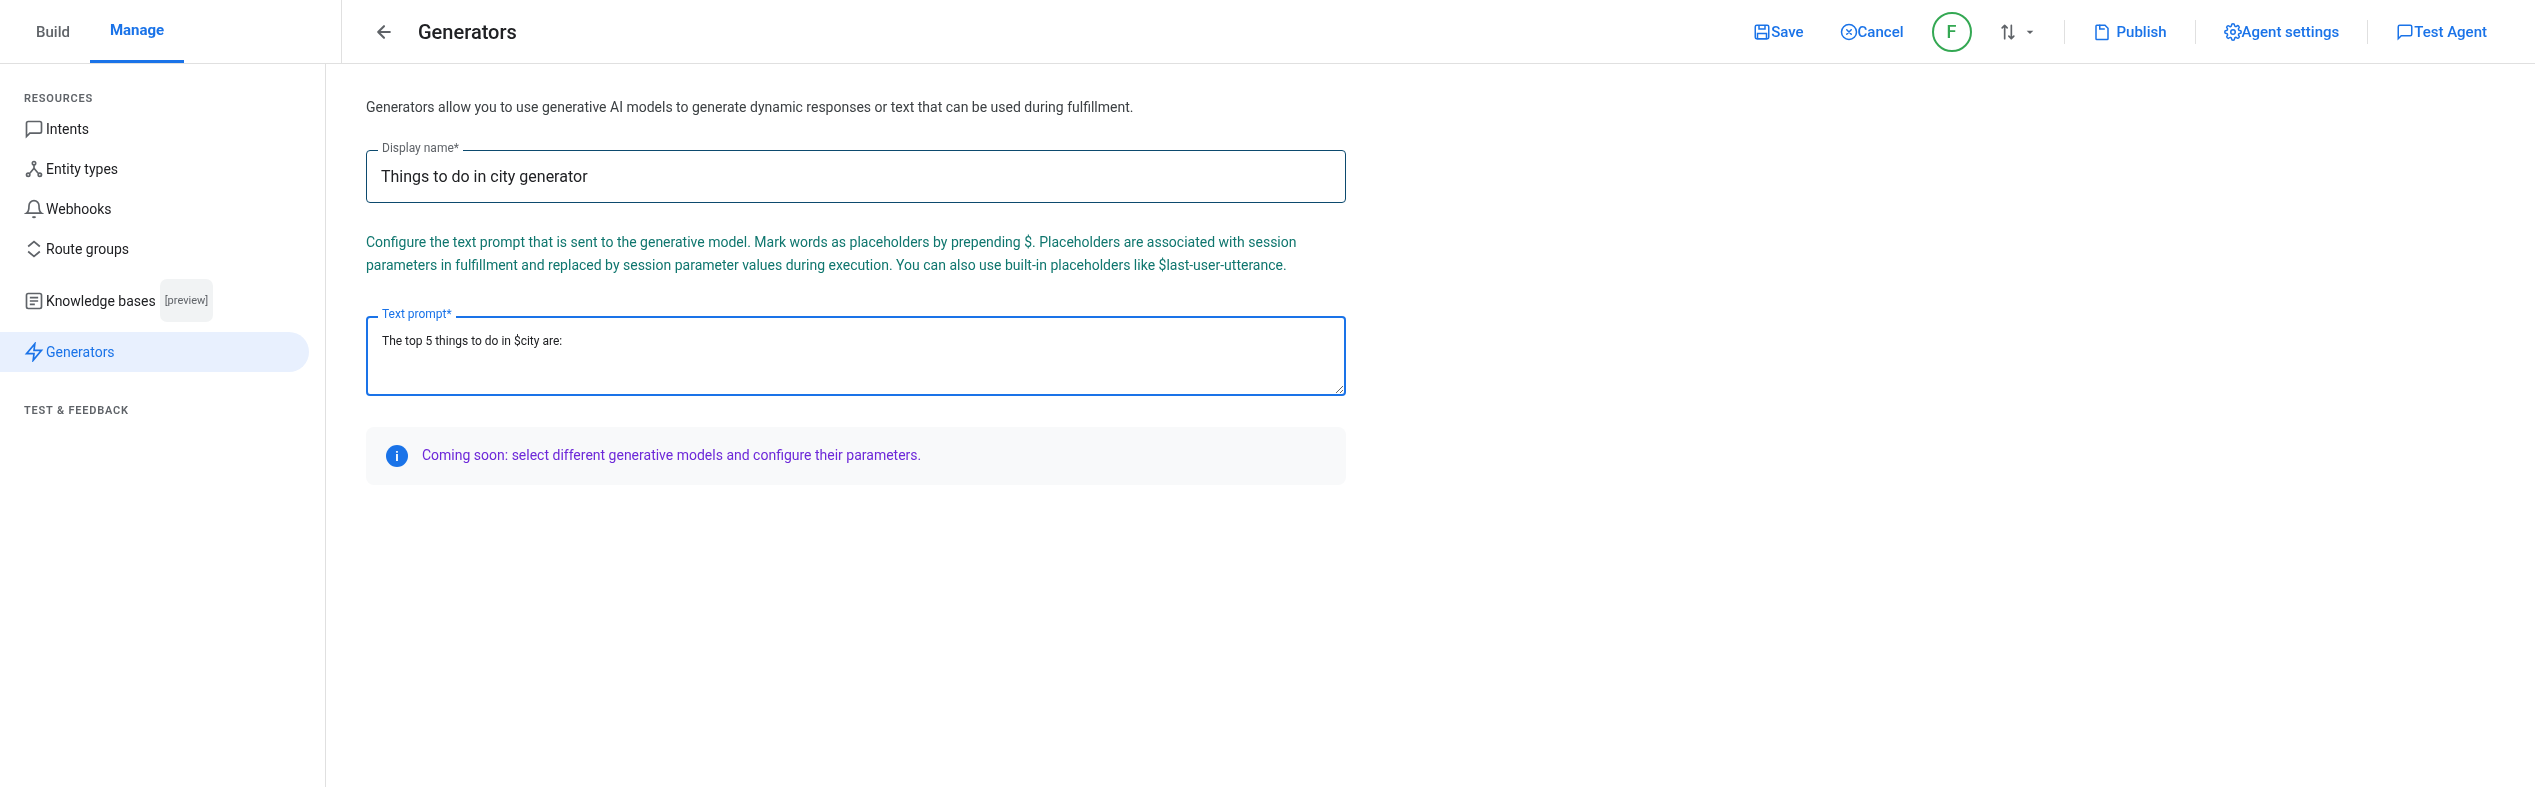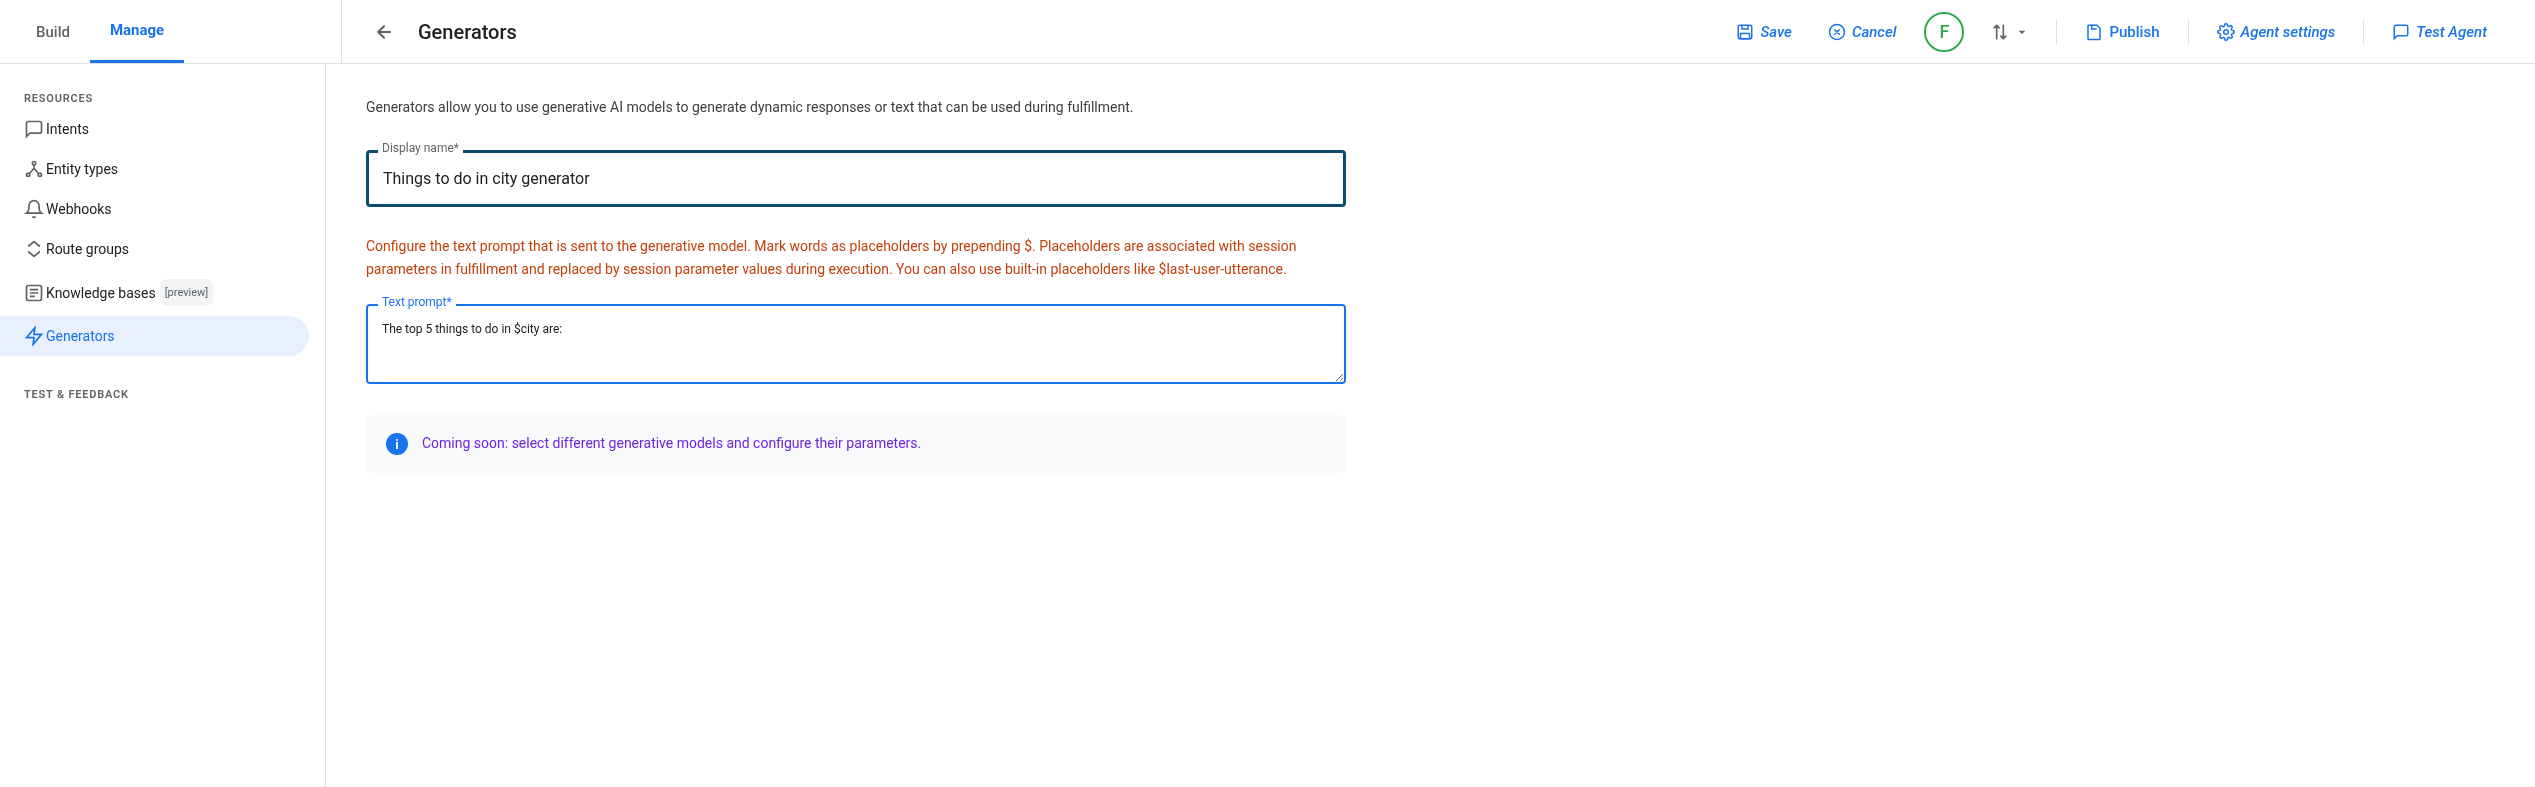--- a/index.html
+++ b/index.html
@@ -22,21 +22,21 @@
     }
     .topbar-right {
       flex: 1; display: flex; align-items: center; padding: 0 24px; gap: 16px;
     }
     .back-btn {
       display: flex; align-items: center; justify-content: center; width: 36px; height: 36px; border-radius: 50%; cursor: pointer; color: #5f6368;
     }
     .page-title { font-size: 20px; font-weight: 500; color: #202124; margin-right: 8px; }
     .topbar-actions { display: flex; align-items: center; gap: 20px; margin-left: auto; }
     .action-btn {
-      display: flex; align-items: center; gap: 6px; color: #1a73e8; font-size: 15px; font-weight: 500; cursor: pointer; padding: 6px 8px; border-radius: 4px; font-style: italic;
+      display: flex; align-items: center; gap: 0; color: #1a73e8; font-size: 15px; font-weight: 500; cursor: pointer; padding: 6px 8px; border-radius: 4px;
     }
     .avatar {
       width: 40px; height: 40px; border-radius: 50%; border: 2px solid #34a853;
       display: flex; align-items: center; justify-content: center; font-size: 18px; font-weight: 500; color: #34a853; flex-shrink: 0;
     }
     .sort-btn {
       display: flex; align-items: center; gap: 4px; color: #5f6368; cursor: pointer; padding: 4px 6px; border-radius: 4px;
     }
     .publish-btn {
       display: flex; align-items: center; gap: 6px; color: #1a73e8; font-size: 15px; font-weight: 500; cursor: pointer; padding: 6px 8px; border-radius: 4px;
@@ -59,49 +59,49 @@
       display: flex; align-items: center; padding: 10px 24px;
       color: #202124; font-size: 14px; cursor: pointer; border-radius: 0;
     }
     .sidebar-item.active {
       background: #e8f0fe; color: #1a73e8; border-radius: 0 24px 24px 0; margin-right: 16px;
     }
     .sidebar-item.active .sidebar-icon { color: #1a73e8; }
     .sidebar-icon { color: #5f6368; display: flex; align-items: center; width: 22px; flex-shrink: 0; }
     .sidebar-label { font-size: 14px; }
     .badge {
-      font-size: 11px; color: #5f6368; background: #f1f3f4; padding: 7px 5px; border-radius: 7px; margin-left: 4px; text-align: center;
+      font-size: 11px; color: #5f6368; background: #f1f3f4; padding: 15px 5px; border-radius: 7px; margin-left: 4px; text-align: center;
     }
 
     
     .content {
       flex: 1; overflow-y: auto; padding: 32px 40px;
     }
     .description {
       font-size: 14px; color: #3c4043; line-height: 1.6; margin-bottom: 32px; max-width: 980px;
     }
     .form-field {
       position: relative; margin-bottom: 28px; max-width: 980px;
     }
     .form-field-label {
       position: absolute; top: -9px; left: 12px; background: #fff;
       font-size: 12px; color: #5f6368; padding: 0 4px;
     }
     .form-field-label.active { color: #1a73e8; }
     .form-input {
-      width: 100%; border: 3px solid #0c4a6e; border-radius: 4px;
+      width: 100%; border: 1px solid #0c4a6e; border-radius: 4px;
       padding: 16px 14px; font-size: 16px; color: #202124; outline: none; font-family: inherit;
     }
     .form-textarea {
       width: 100%; border: 2px solid #1a73e8; border-radius: 4px;
       padding: 16px 14px; font-size: 12px; color: #202124; outline: none; font-family: inherit;
       resize: vertical; min-height: 80px;
     }
     .config-description {
-      font-size: 14px; color: #c2410c; line-height: 1.6; margin-bottom: 24px; max-width: 980px;
+      font-size: 14px; color: #0f766e; line-height: 1.6; margin-bottom: 40px; max-width: 980px;
     }
     .info-box {
       display: flex; align-items: flex-start; gap: 14px;
       background: #f8f9fa; border-radius: 8px; padding: 18px 20px; max-width: 980px;
     }
     .info-icon {
       width: 22px; height: 22px; border-radius: 50%; background: #1a73e8;
       display: flex; align-items: center; justify-content: center; flex-shrink: 0;
       color: #fff; font-size: 13px; font-weight: 700;
     }

